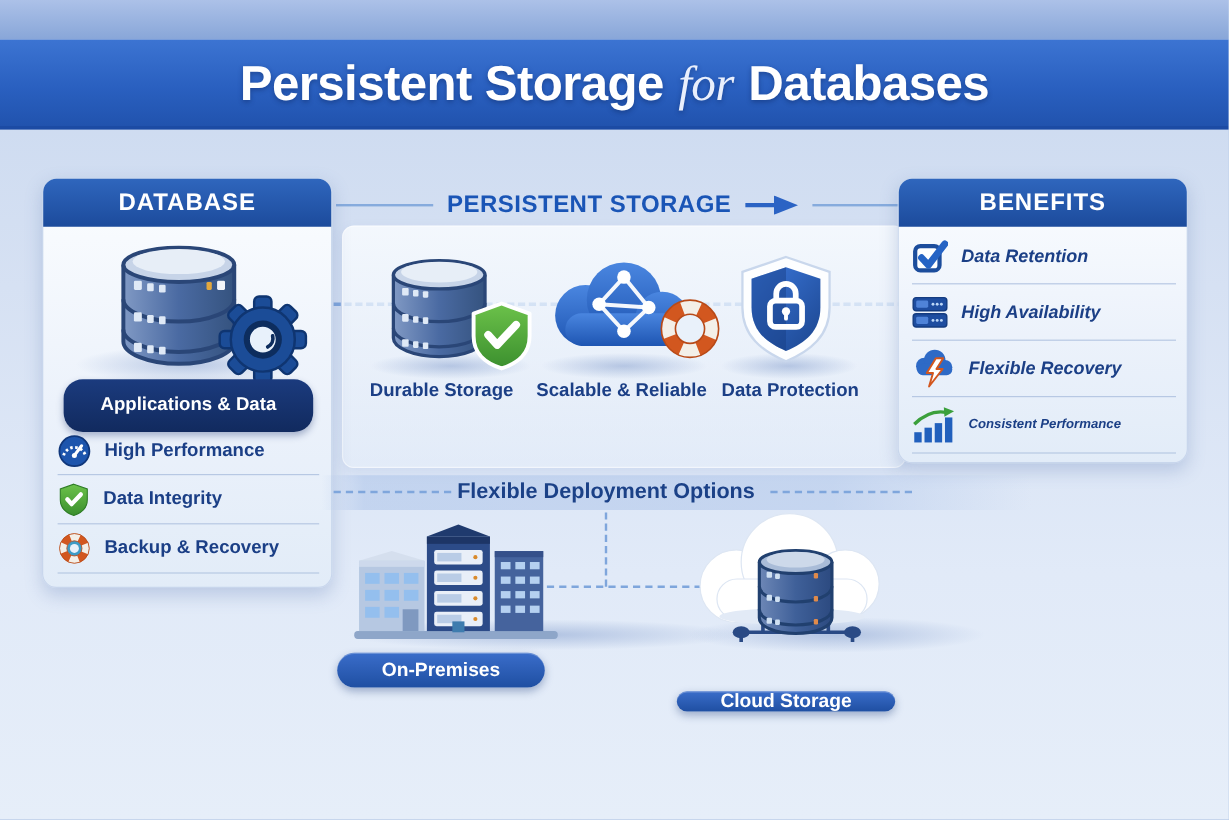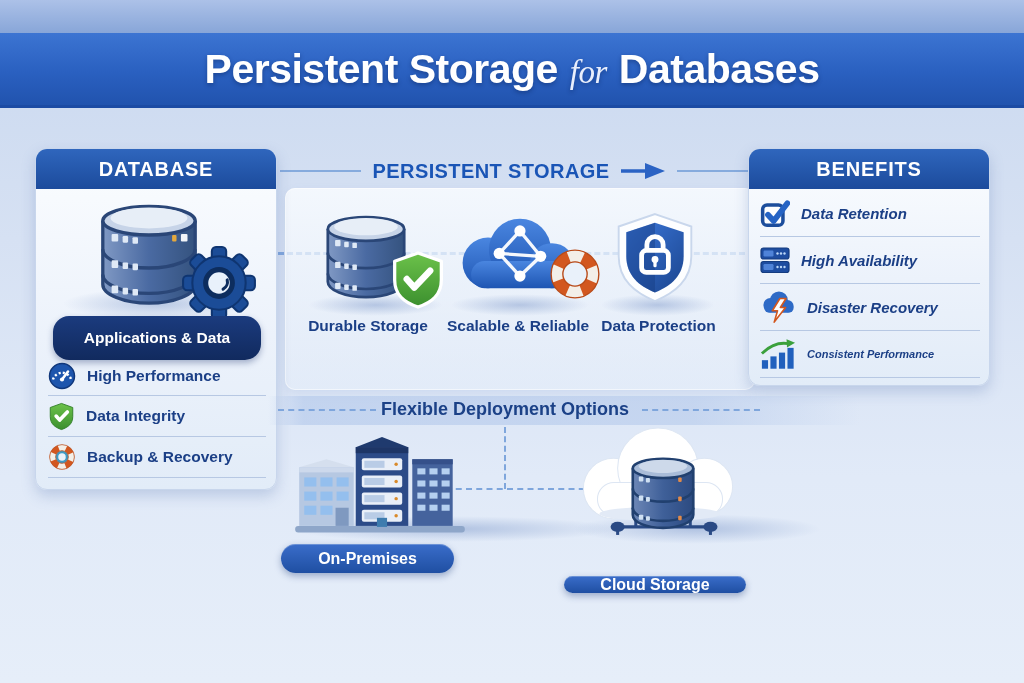--- a/index.html
+++ b/index.html
@@ -11,21 +11,21 @@
   }
   .top-strip{position:absolute;left:0;top:0;width:1024px;height:33px;
     background:linear-gradient(180deg,#acc1e8,#88a6d8);}
   .banner{position:absolute;left:0;top:33px;width:1024px;height:75px;
     background:linear-gradient(180deg,#3c74d2 0%,#2a60c0 55%,#2153ae 100%);
     border-bottom:3px solid #1c4ba4;
     display:flex;align-items:center;justify-content:center;}
   .banner-title{color:#fff;font-weight:bold;font-size:41px;letter-spacing:-0.5px;
     text-shadow:0 2px 4px rgba(12,35,90,.45);white-space:nowrap;}
   .banner-title .for{font-family:"Liberation Serif",serif;font-style:italic;font-weight:400;
-    font-size:33px;color:#e9effc;margin:0 12px;}
+    font-size:41px;color:#e9effc;margin:0 12px;}
   .card{position:absolute;background:linear-gradient(180deg,#fbfdff,#ecf2fb 55%,#e2ecf8);
     border:1px solid #c8d6ec;border-radius:12px;
     box-shadow:0 6px 14px rgba(90,120,175,.28);}
   .card-header{height:40px;background:linear-gradient(180deg,#2f66bd,#1c4b9c);
     border-radius:11px 11px 0 0;color:#fff;font-weight:bold;font-size:20px;
     letter-spacing:.8px;display:flex;align-items:center;justify-content:center;}
   .abs{position:absolute;}
   .shadow-el{position:absolute;border-radius:50%;
     background:radial-gradient(ellipse,rgba(110,140,195,.42) 0%,rgba(110,140,195,0) 70%);}
   .list{position:absolute;}
@@ -289,21 +289,21 @@
     <div class="list-row" style="height:47px;">
       <svg width="36" height="34" viewBox="0 0 38 36">
         <g fill="#2e6ac6">
           <circle cx="11" cy="16" r="7.5"></circle>
             <circle cx="20" cy="11" r="9.5"></circle>
             <circle cx="29" cy="17" r="6.5"></circle>
           <rect x="4.5" y="14" width="31" height="10" rx="5"></rect>
         </g>
         <path d="M21 9 l-8 13 h5.5 l-3.5 12 l12 -15.5 h-5.5 l6 -9.5 z" fill="#fff" stroke="#d2571f" stroke-width="1.7" stroke-linejoin="round"></path>
       </svg>
-      <div class="list-label" style="font-size:15px;">Disaster Recovery</div>
+      <div class="list-label" style="font-size:15px;">Flexible Recovery</div>
     </div>
     <div class="list-row" style="height:47px;">
       <svg width="36" height="31" viewBox="0 0 38 32">
         <g fill="#2160bd">
           <rect x="2" y="22" width="6.5" height="9"></rect>
           <rect x="11" y="18" width="6.5" height="13"></rect>
           <rect x="20" y="14" width="6.5" height="17"></rect>
           <rect x="29" y="9" width="6.5" height="22"></rect>
         </g>
         <path d="M2 15 C 11 6, 21 3, 30 4.5" stroke="#3ba03c" stroke-width="3" fill="none"></path>

